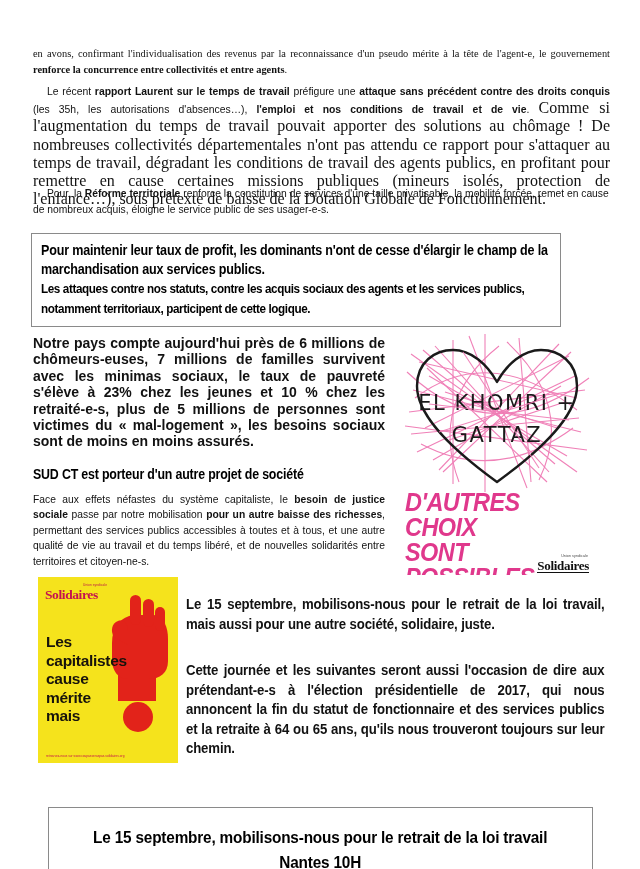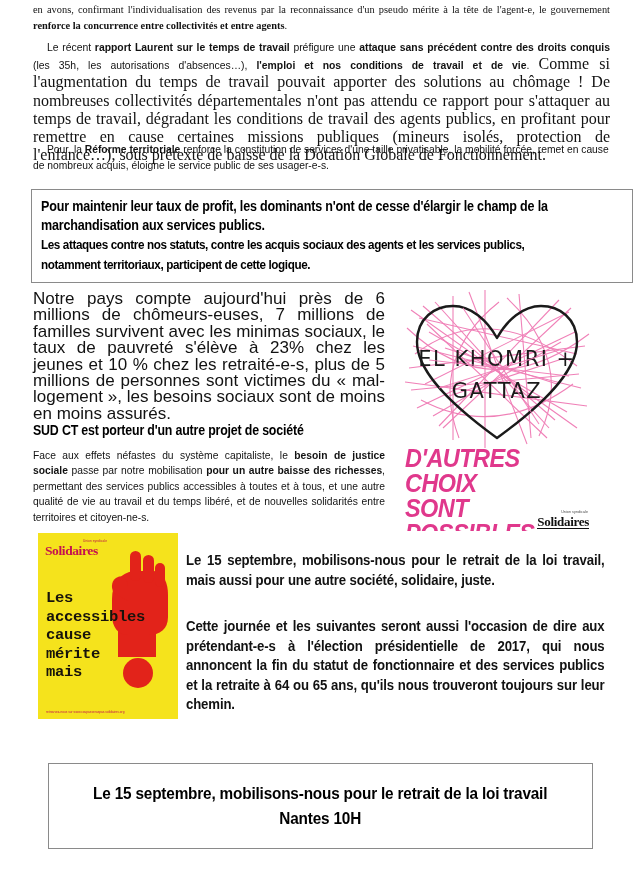--- a/index.html
+++ b/index.html
@@ -13,20 +13,21 @@
     position: relative;
     font-family: "Liberation Sans", sans-serif;
     color: #000000;
     overflow: hidden;
   }
 
   .page {
     position: absolute;
     inset: 0;
     padding: 0;
+    margin-top: 44px;
   }
 
   
   .para {
     position: absolute;
     text-align: justify;
     color: #121212;
   }
   .serif {
     font-family: "Liberation Serif", serif;
@@ -58,21 +59,21 @@
   }
 
   
   .callout-box {
     position: absolute;
     border: 1.4px solid #8a8a8a;
     box-sizing: border-box;
     background: #ffffff;
   }
   #box-profit {
-    left: 31px; top: 189px; width: 602px; height: 94px;
+    left: 31px; top: 189px; width: 530px; height: 94px;
     padding: 7px 9px 6px 9px;
   }
   .cond {
     font-family: "Liberation Sans Narrow", "Liberation Sans", sans-serif;
     font-weight: bold;
     transform: scaleX(0.86);
     transform-origin: left center;
     width: 116%;
   }
   #box-profit .line {
@@ -83,22 +84,22 @@
   }
   #box-profit .line.l3,
   #box-profit .line.l4 {
     font-size: 13.6px;
     letter-spacing: -0.45px;
   }
 
   
   #para-chomeurs {
     left: 33px; top: 291px; width: 352px;
-    font-size: 17px; line-height: 16.4px;
-    font-weight: normal;
+    font-size: 14px; line-height: 16.4px;
+    font-weight: bold;
   }
   #head-sudct {
     position: absolute;
     left: 33px; top: 422px; width: 352px;
     font-size: 14.4px;
     font-weight: bold;
     letter-spacing: -0.2px;
   }
   #para-capitalisme {
     left: 33px; top: 448px; width: 352px;
@@ -174,21 +175,21 @@
     font-family: "Liberation Serif", serif;
     font-weight: bold;
     font-size: 13.5px;
     color: #c4114f;
     letter-spacing: -0.4px;
     line-height: 14px;
   }
   #poster-yellow .yellow-text {
     position: absolute;
     left: 8px; top: 56px; width: 86px;
-    font-family: Liberation Mono, monospace;
+    font-family: Liberation Sans, sans-serif;
     font-weight: bold;
     font-size: 15.5px;
     line-height: 18.5px;
     color: #17130c;
     letter-spacing: -0.3px;
   }
   #poster-yellow .fist-art {
     position: absolute;
     right: 2px; top: 6px; width: 76px; height: 152px;
   }
@@ -341,21 +342,21 @@
 
         <circle cx="38" cy="134" r="15"></circle>
       </g>
     </svg>
     <div class="sol-logo">
       <div class="tag">Union syndicale</div>
       <div class="word">Solidaires</div>
     </div>
     <div class="yellow-text">
       <div>Les</div>
-      <div>accessibles</div>
+      <div>capitalistes</div>
       <div>cause</div>
       <div>mérite</div>
       <div>mais</div>
     </div>
     <div class="footer-url">retrouvez-nous sur www.coupasseraspas.solidaires.org</div>
   </div>
 
   <div class="bold-narrow" id="para-15sept">Le 15 septembre, mobilisons-nous pour le retrait de la loi travail, mais aussi pour une autre société, solidaire, juste.</div>
   <div class="bold-narrow" id="para-journee">Cette journée et les suivantes seront aussi l'occasion de dire aux prétendant-e-s à l'élection présidentielle de 2017, qui nous annoncent la fin du statut de fonctionnaire et des services publics et la retraite à 64 ou 65 ans, qu'ils nous trouveront toujours sur leur chemin.</div>
 

